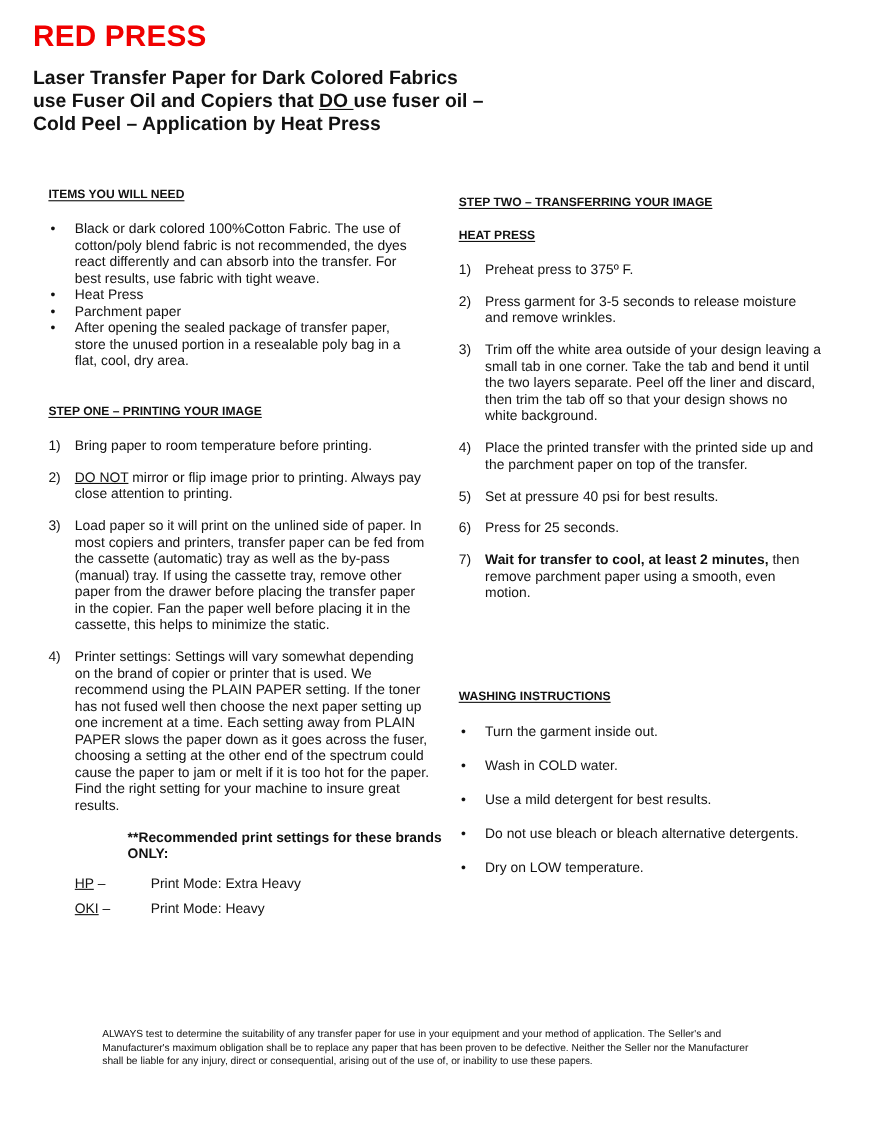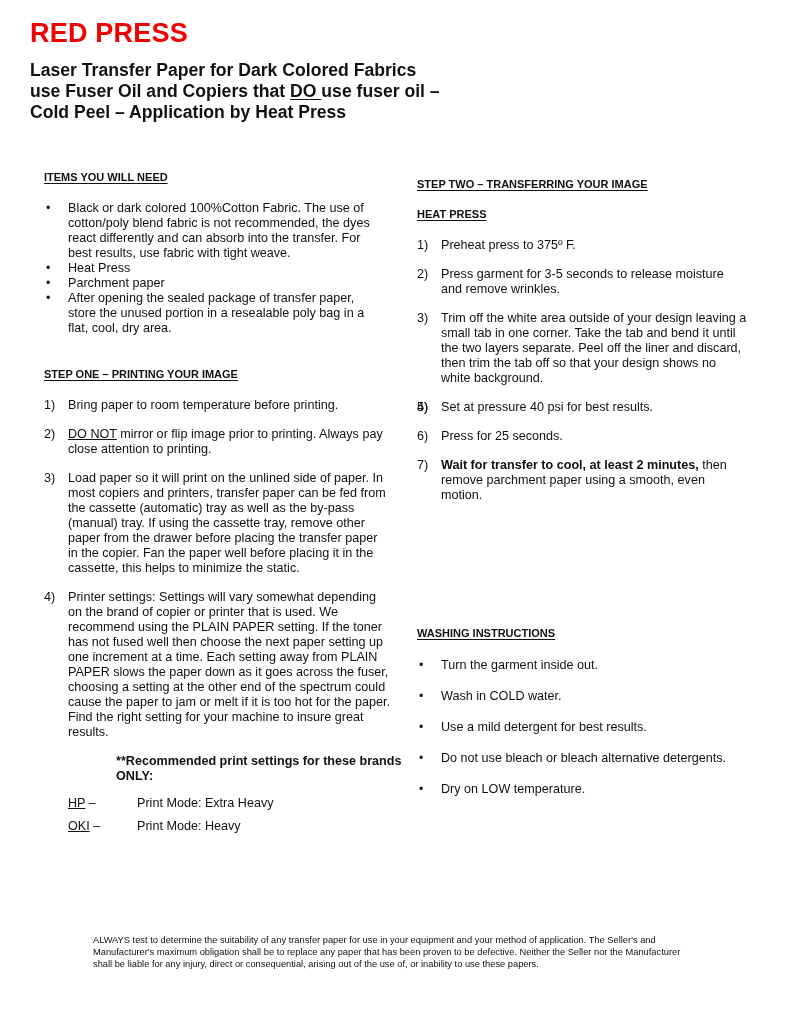--- a/index.html
+++ b/index.html
@@ -56,21 +56,21 @@
     </div>
   </li>
 </ol>
 
 <div class="abs hdr" style="left:417px; top:178px;">STEP TWO – TRANSFERRING YOUR IMAGE</div>
 <div class="abs hdr" style="left:417px; top:208px;">HEAT PRESS</div>
 <ol class="abs num txt" style="left:417px; top:238px; width:330px;">
   <li style="margin-bottom:14px;"><span class="n">1)</span><span>Preheat press to 375º F.</span></li>
   <li style="margin-bottom:14px;"><span class="n">2)</span><span>Press garment for 3-5 seconds to release moisture and remove wrinkles.</span></li>
   <li style="margin-bottom:14px;"><span class="n">3)</span><span>Trim off the white area outside of your design leaving a small tab in one corner.  Take the tab and bend it until the two layers separate.  Peel off the liner and discard, then trim the tab off so that your design shows no white background.</span></li>
-  <li style="margin-bottom:14px;"><span class="n">4)</span></li>
+  <li style="margin-bottom:14px;"><span class="n">4)</span><span>Place the printed transfer with the printed side up and the parchment paper on top of the transfer.</span></li>
   <li style="margin-bottom:14px;"><span class="n">5)</span><span>Set at pressure 40 psi for best results.</span></li>
   <li style="margin-bottom:14px;"><span class="n">6)</span><span>Press for 25 seconds.</span></li>
   <li><span class="n">7)</span><span class="b">Wait for transfer to cool, at least 2 minutes,</span><span> then remove parchment paper using a smooth, even motion.</span></li>
 </ol>
 
 <div class="abs hdr" style="left:417px; top:627px;">WASHING INSTRUCTIONS</div>
 <ul class="abs bul txt" style="left:417px; top:658px; width:340px;">
   <li style="margin-bottom:16px;"><span class="dot">•</span><span>Turn the garment inside out.</span></li>
   <li style="margin-bottom:16px;"><span class="dot">•</span><span>Wash in COLD water.</span></li>
   <li style="margin-bottom:16px;"><span class="dot">•</span><span>Use a mild detergent for best results.</span></li>

